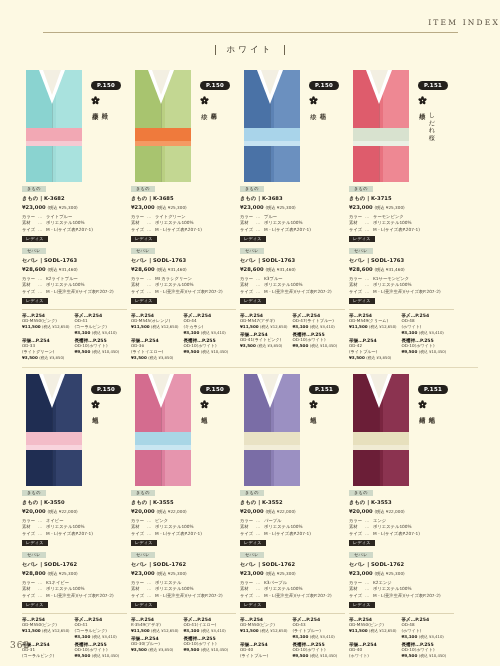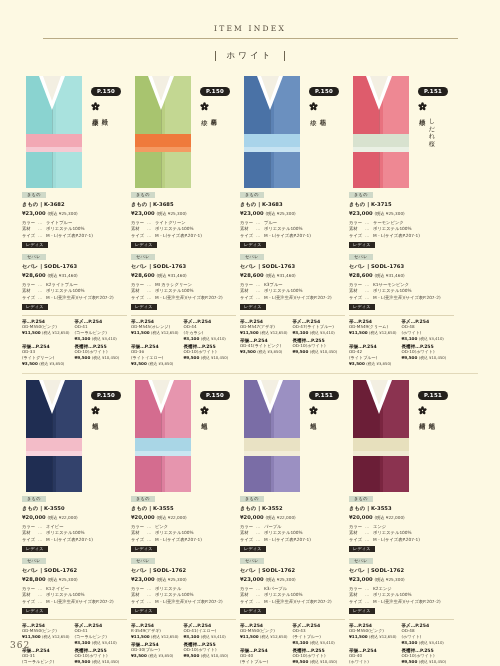--- a/index.html
+++ b/index.html
@@ -11,22 +11,22 @@
     overflow:hidden;
     position:relative;
   }
   .page{
     position:relative;width:500px;height:666px;
     background:#fdf9e3;
     box-sizing:border-box;
   }
   
   .header{
-    padding-top:24px;
-    text-align:center;
+    padding-top:18px;
+    text-align:right;
   }
   .header-title{
     font-family:"DejaVu Serif","Liberation Serif",serif;
     font-size:7.5px;
     letter-spacing:2.2px;
     color:#5a5142;
   }
   .header-rule{
     margin:5px auto 0;
     width:415px;height:1px;

